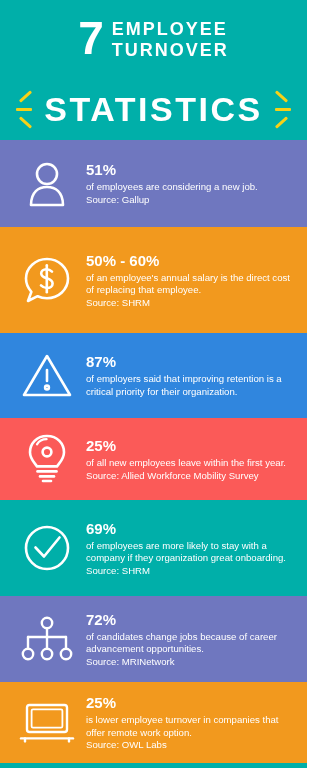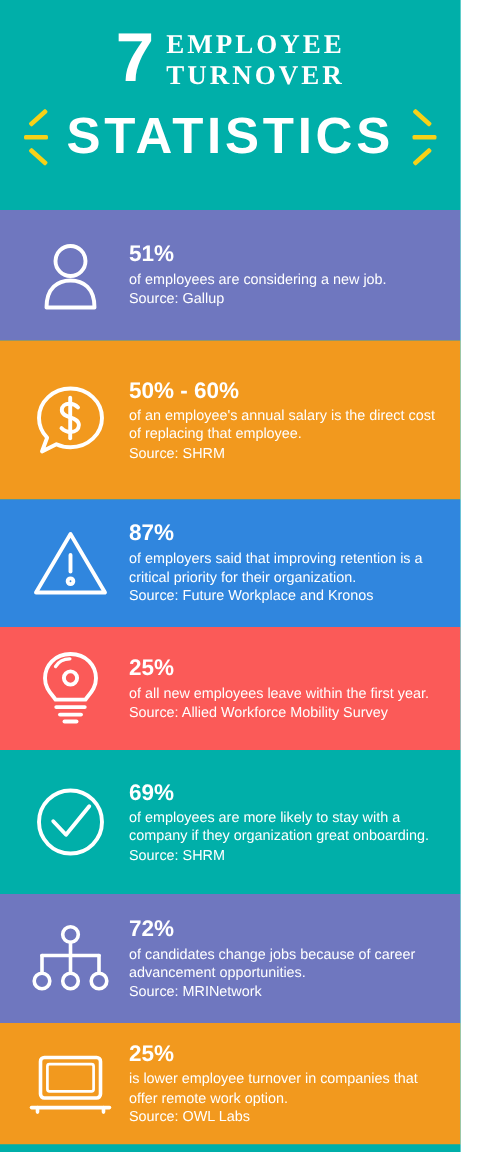--- a/index.html
+++ b/index.html
@@ -50,25 +50,25 @@
     flex-direction: column;
     justify-content: center;
     padding-top: 3px;
   }
   .title-line {
     color: #ffffff;
     font-size: 18px;
     font-weight: bold;
     letter-spacing: 2.0px;
     line-height: 21px;
-    font-family: Liberation Serif, serif;
+    font-family: Liberation Sans, sans-serif;
   }
   .stats-word-row {
     position: absolute;
-    top: 68px;
+    top: 86px;
     left: 0;
     width: 307px;
     display: flex;
     align-items: center;
     justify-content: center;
   }
   .stats-word {
     color: #ffffff;
     font-size: 34px;
     font-weight: bold;
@@ -229,21 +229,20 @@
     <div class="stat-icon">
       <svg width="54" height="52" viewBox="0 0 54 52" fill="none" stroke="#FFFFFF" stroke-width="2.6" stroke-linecap="round" stroke-linejoin="round">
         <path d="M27 6 L50 45 L4 45 Z"></path>
         <path d="M27 20 L27 31"></path>
         <circle cx="27" cy="37.5" r="1.9"></circle>
       </svg>
     </div>
     <div class="stat-text">
       <div class="stat-value">87%</div>
       <div class="stat-desc">of employers said that improving retention is a critical priority for their organization.</div>
-      <div class="stat-source">Source: Future Workplace and Kronos</div>
     </div>
   </div>
 
   <div class="stat-row" style="height:82px;background:#FB5A58;">
     <div class="stat-icon">
       <svg width="48" height="54" viewBox="0 0 48 54" fill="none" stroke="#FFFFFF" stroke-width="2.6" stroke-linecap="round" stroke-linejoin="round">
         <path d="M24 4 C13.6 4 7 11.6 7 20.2 C7 27 11.4 30.6 14 34.4 L34 34.4 C36.6 30.6 41 27 41 20.2 C41 11.6 34.4 4 24 4 Z"></path>
         <path d="M14.5 39.4 L33.5 39.4"></path>
         <path d="M17 44.4 L31 44.4"></path>
         <path d="M20 49 L28 49"></path>

